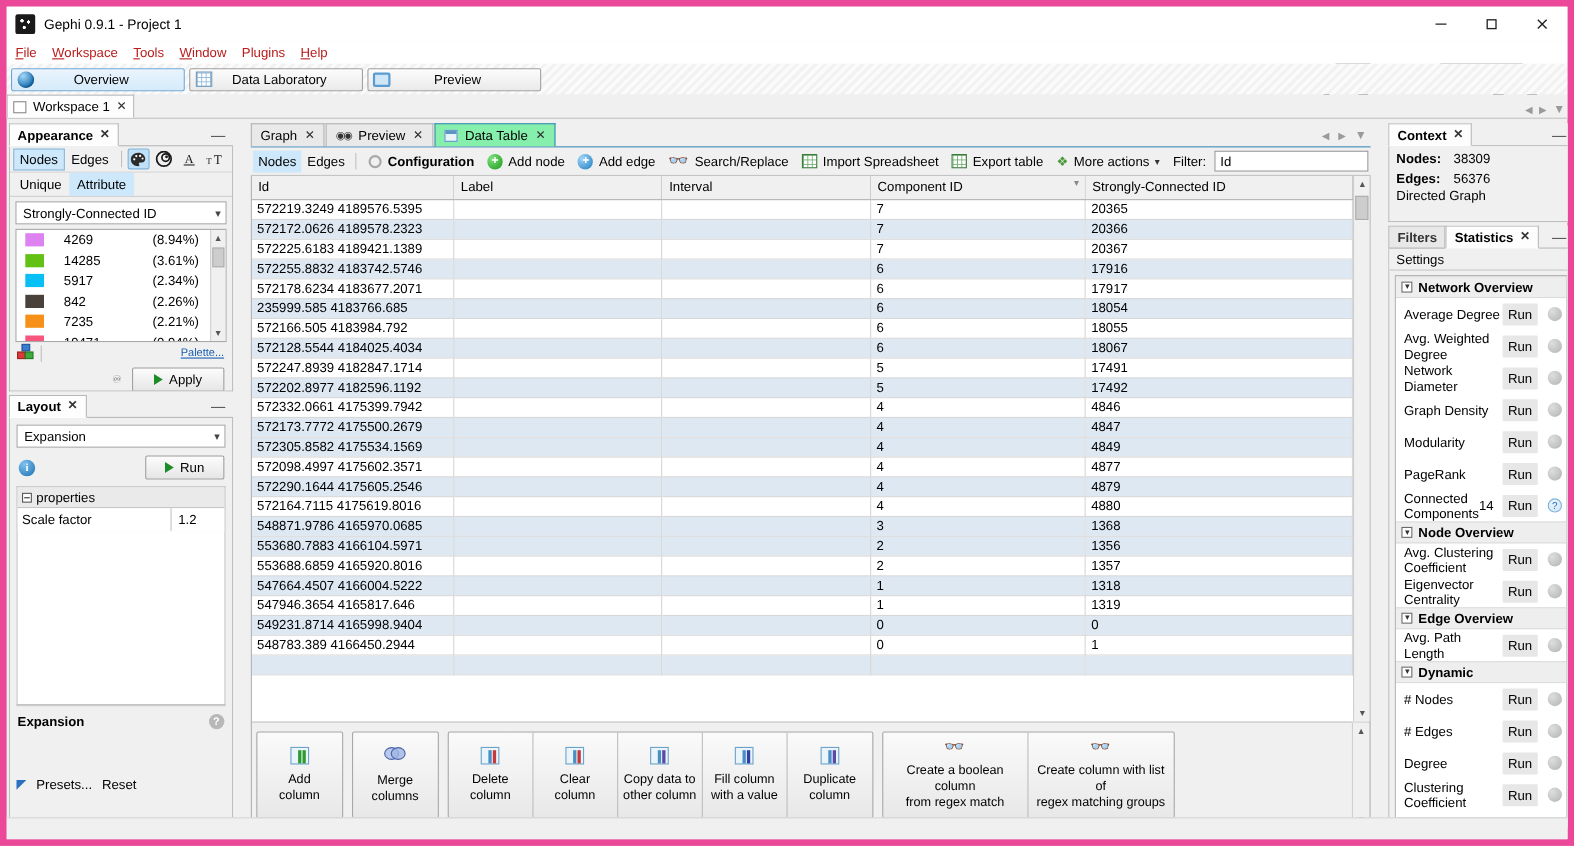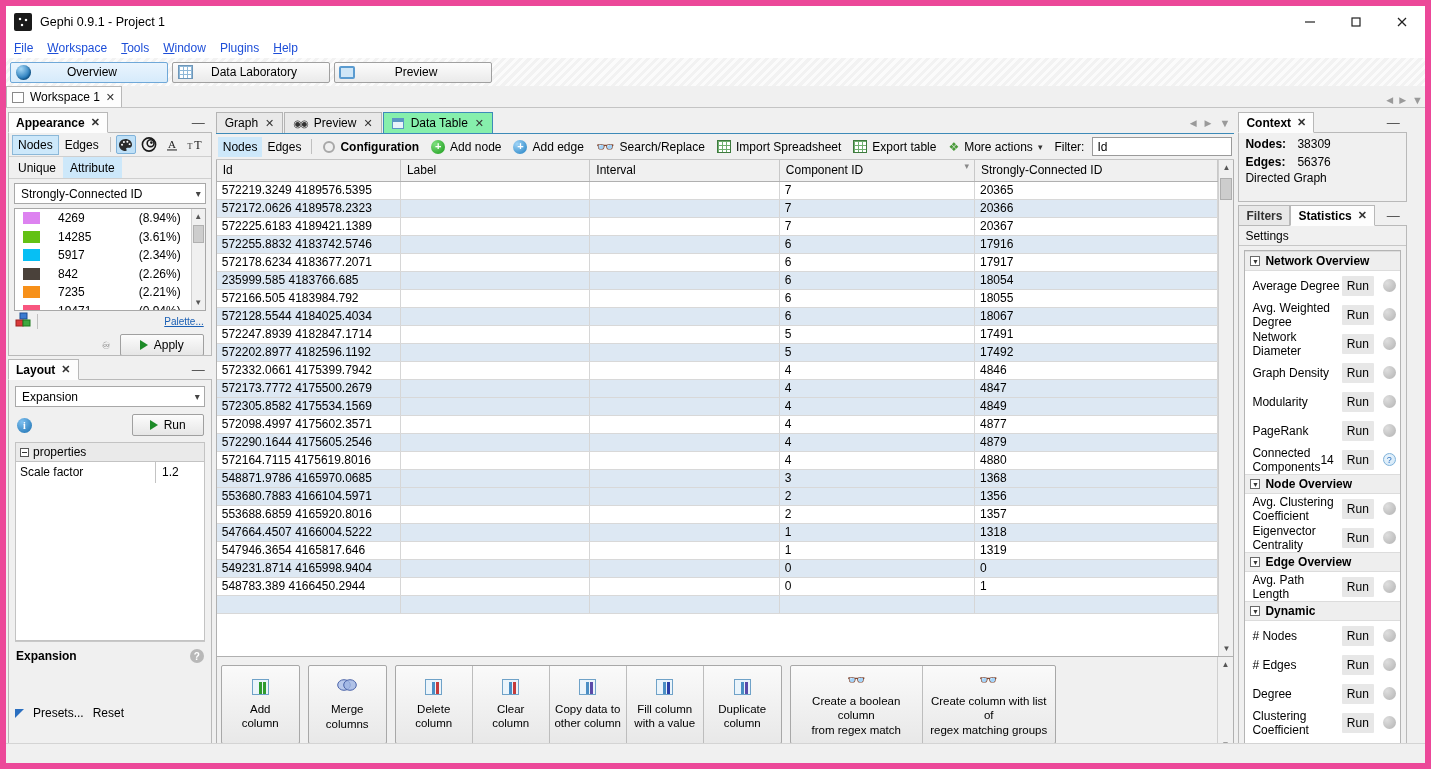--- a/index.html
+++ b/index.html
@@ -51,21 +51,21 @@
   }
   .win-btn svg { display: block; }
 
   
   .menubar {
     height: 20px; background: #fff;
     display: flex; align-items: center;
     padding-left: 8px; gap: 14px;
     position: relative; z-index: 5;
   }
-  .menu-item { font-size: 12px; color: #1d4ed8; cursor: default; }
+  .menu-item { font-size: 12px; color: #b91c1c; cursor: default; }
   .menu-item u { text-decoration: underline; }
 
   
   .modebar {
     height: 28px;
     background: repeating-linear-gradient(135deg,#fbfbfb 0 3px,#f2f2f2 3px 6px);
     display: flex; align-items: center;
     padding: 0 4px; gap: 4px;
     position: relative; z-index: 4;
   }
@@ -130,21 +130,21 @@
     position: absolute; right: 2px; bottom: 1px;
     display: flex; align-items: center; gap: 6px;
     color: #9a9a9a; font-size: 9px;
   }
 
   
   .main {
     position: absolute; left: 0; top: 104px;
     width: 1171px; height: 645px;
     display: flex; padding: 2px;
-    gap: 4px;
+    gap: 16px;
   }
   .col-left  { width: 291px; display: flex; flex-direction: column; gap: 3px; }
   .col-mid   { flex: 1; display: flex; flex-direction: column; }
   .col-right { width: 256px; display: flex; flex-direction: column; gap: 3px; }
 
   
   .panel {
     background: #f0f0f0;
     display: flex; flex-direction: column;
     overflow: hidden;

